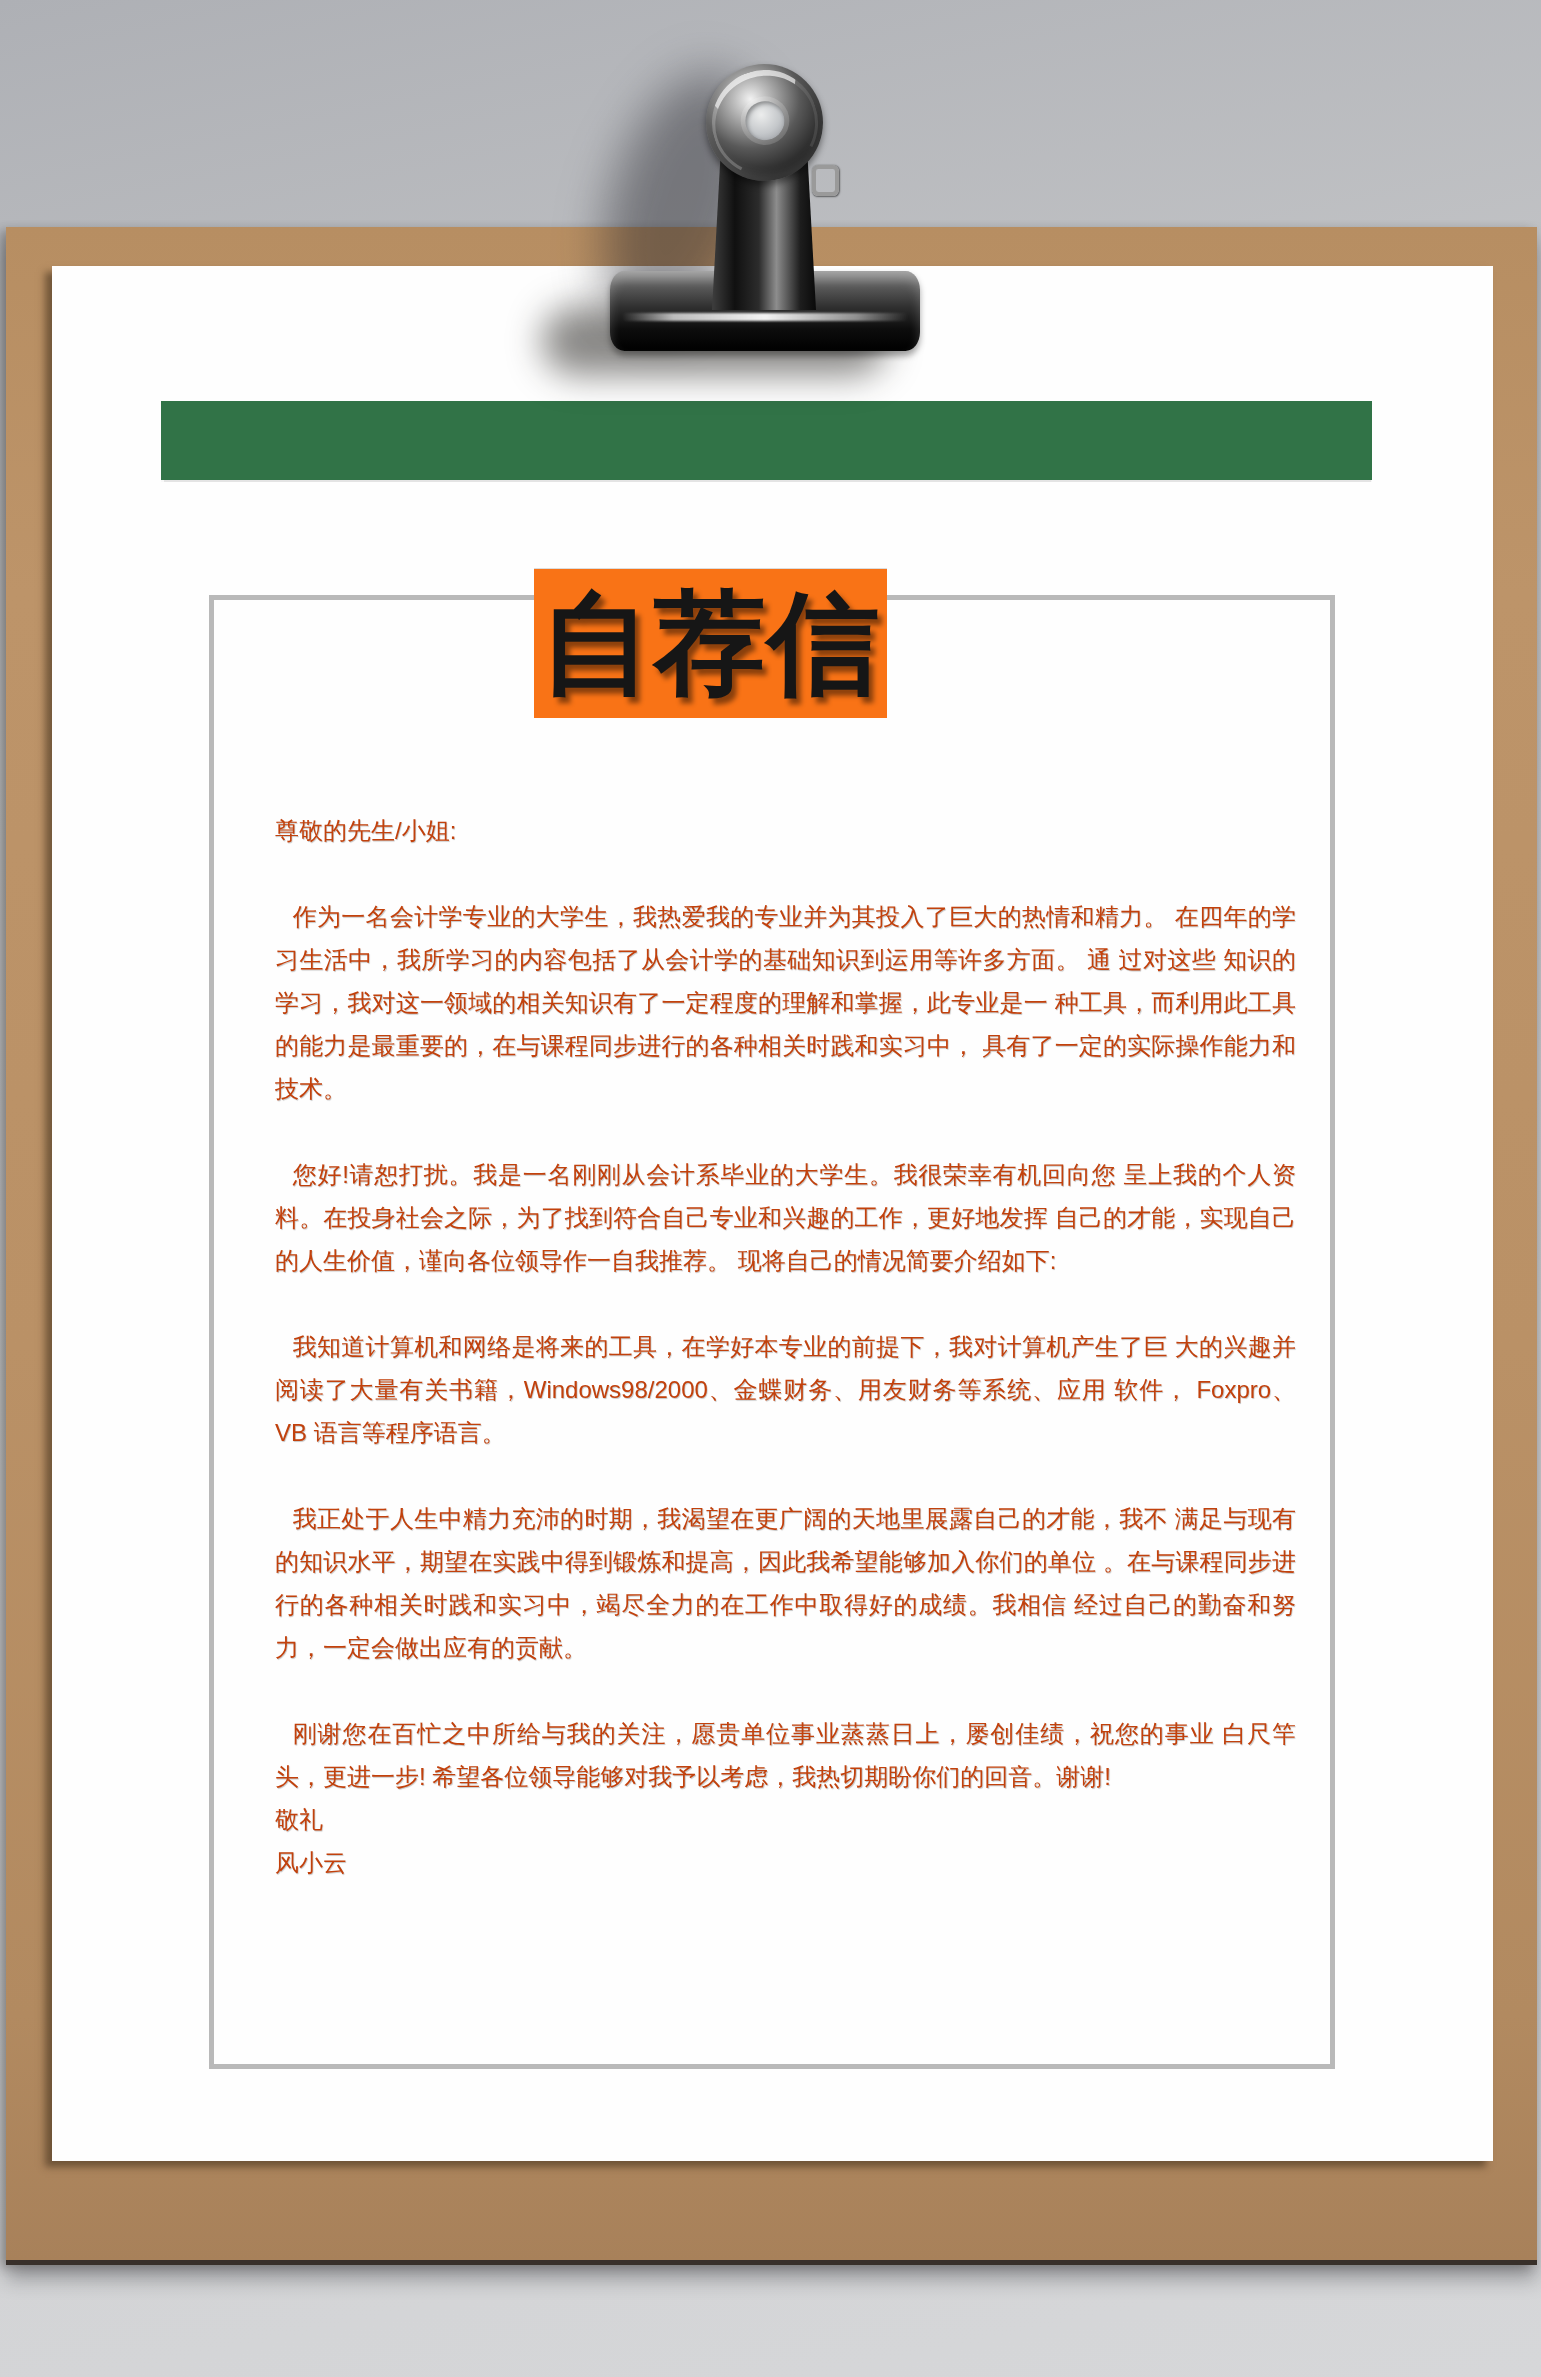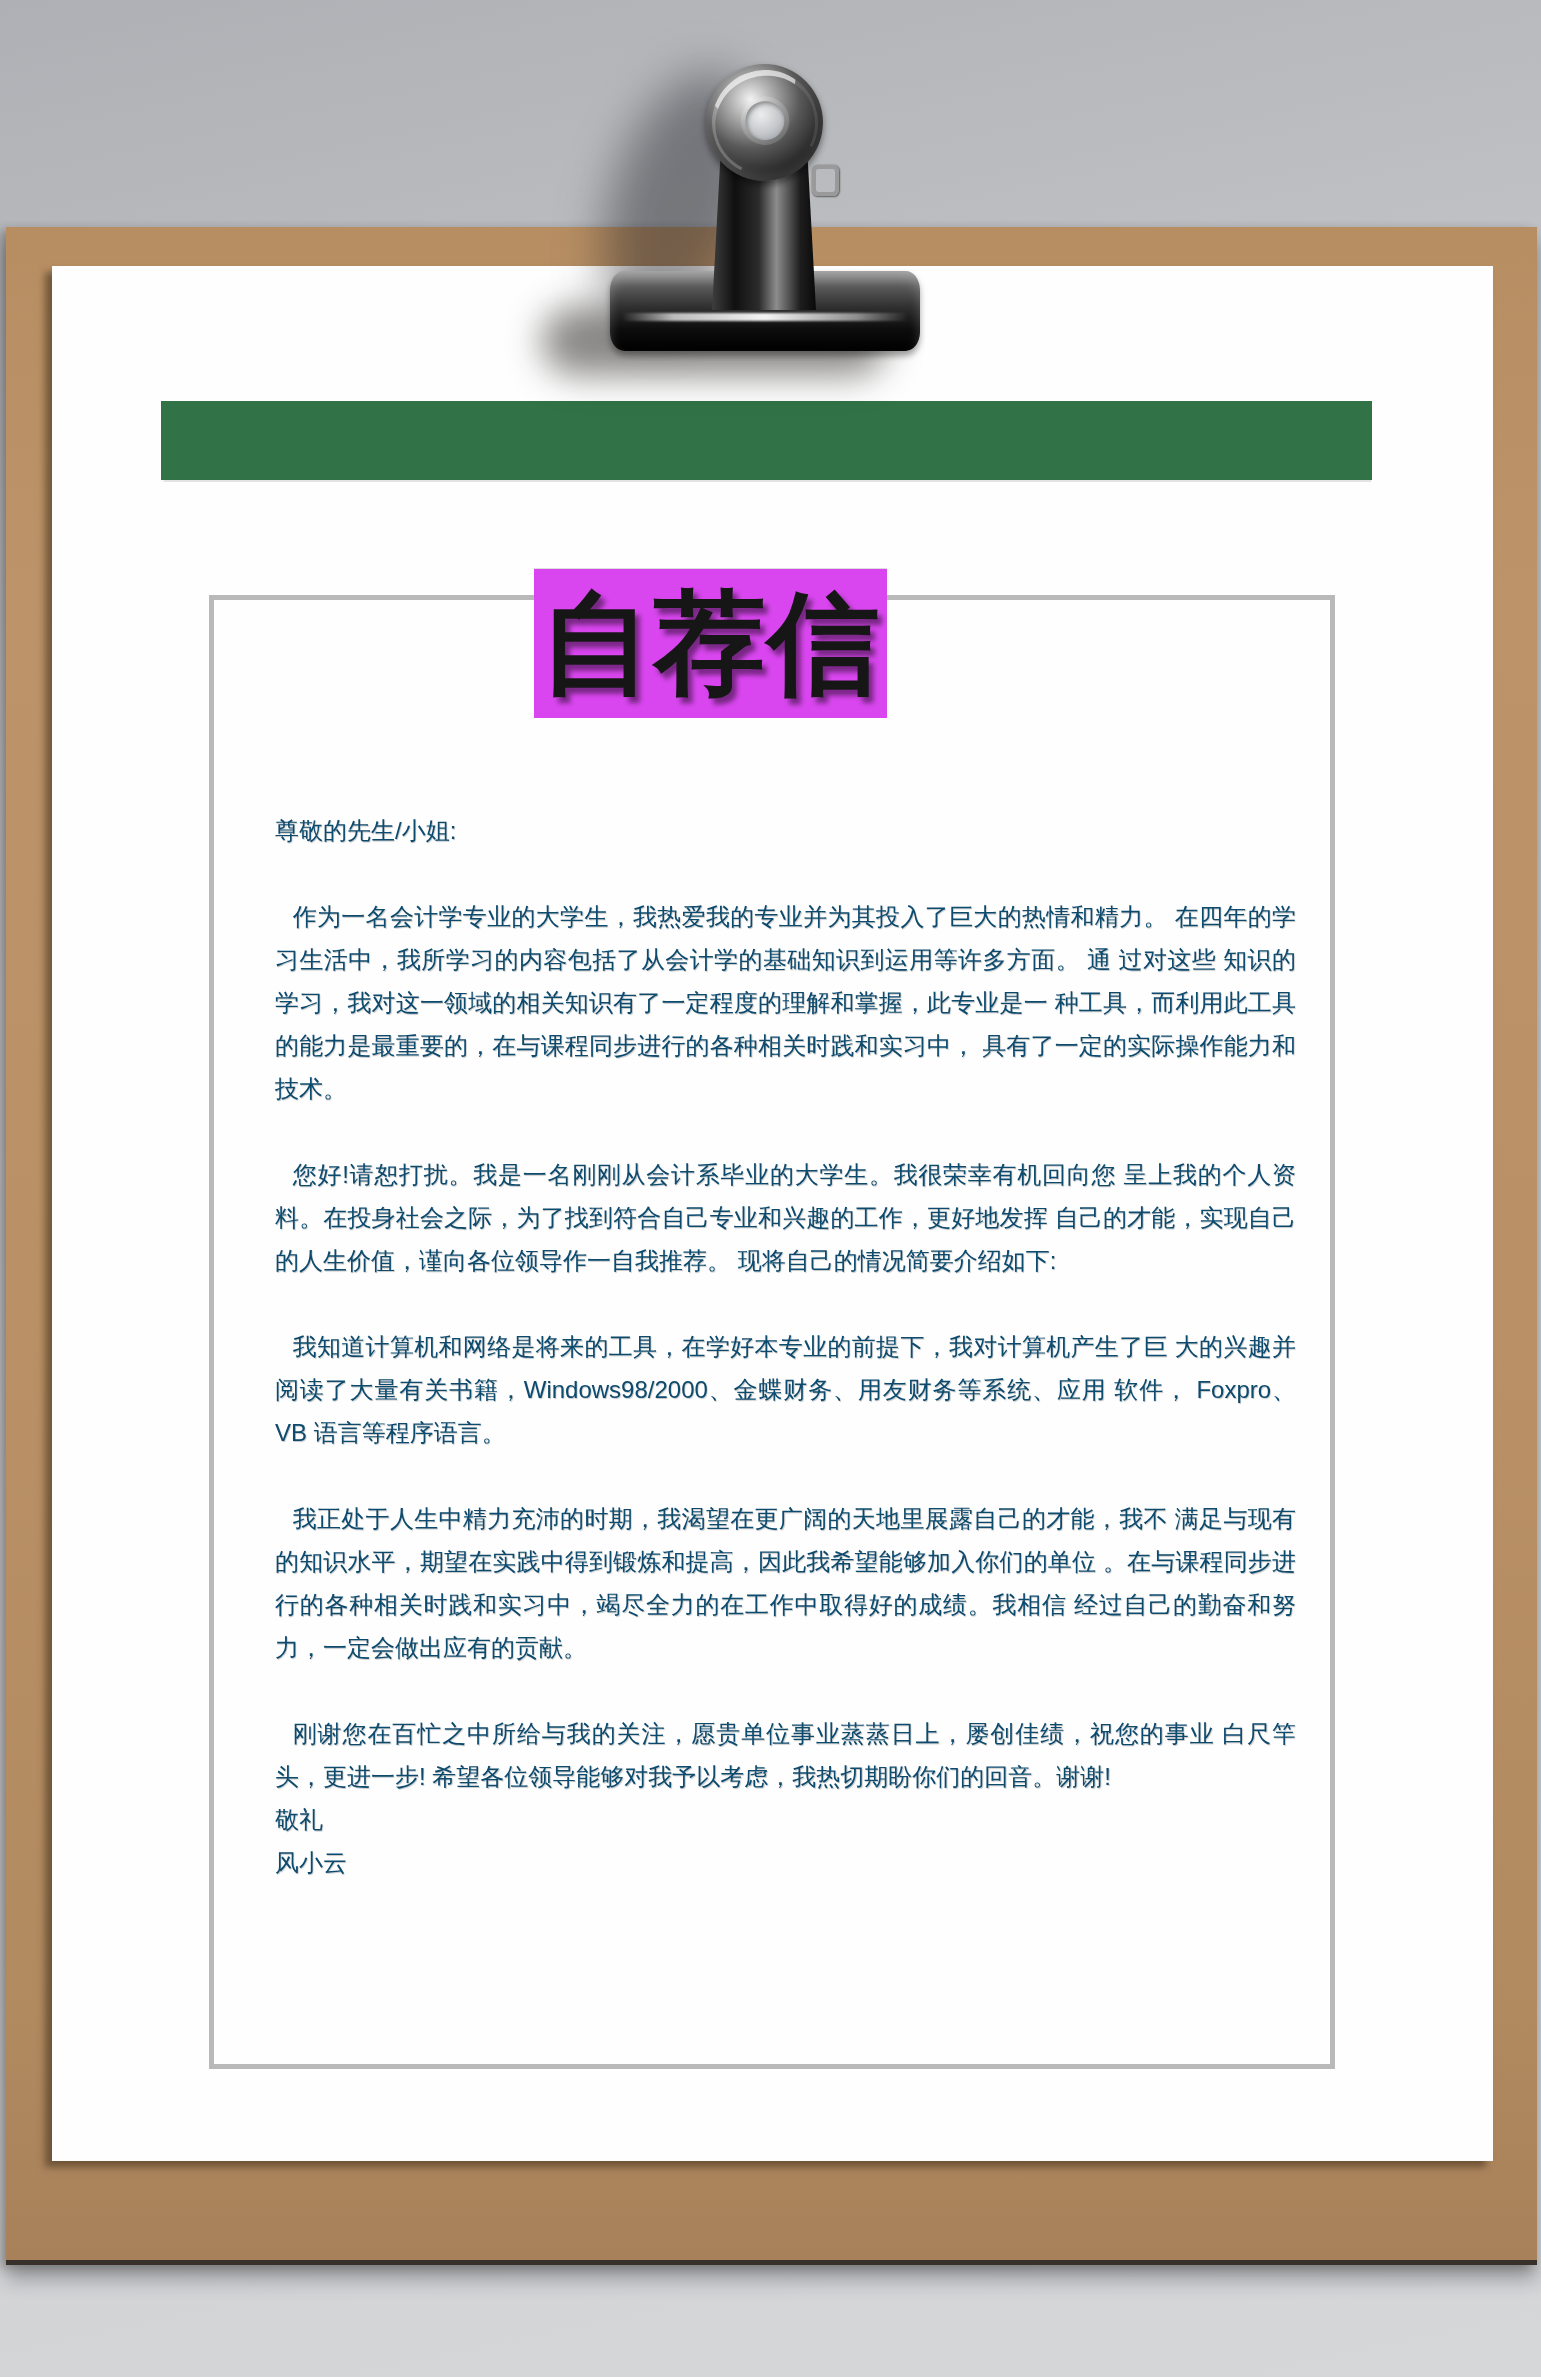--- a/index.html
+++ b/index.html
@@ -24,32 +24,32 @@
   .green-bar{
     position:absolute;left:161px;top:401px;width:1211px;height:79px;
     background:#317347;box-shadow:0 1.6px 0.8px rgba(0,0,0,.10);
   }
   .frame{
     position:absolute;left:209px;top:595px;width:1126px;height:1474px;
     border:5.6px solid #b9b9b9;box-sizing:border-box;
   }
   .title-band{
     position:absolute;left:534px;top:568px;width:353px;height:149px;
-    background:#d946ef;border-top:1.6px solid #dcdcdc;
+    background:#f97316;border-top:1.6px solid #dcdcdc;
     display:flex;align-items:center;justify-content:center;
   }
   .doc-title{
     font-size:112px;font-weight:600;color:#161616;line-height:1;
     letter-spacing:1.6px;white-space:nowrap;
     text-shadow:4.8px 5.6px 4.8px rgba(0,0,0,.45);
   }
   
   .letter{
     position:absolute;left:275px;top:809px;width:1021px;
-    font-size:24px;line-height:43px;color:#0c4a6e;text-align:justify;
+    font-size:24px;line-height:43px;color:#c2410c;text-align:justify;
     text-shadow:0.8px 1.2px 0.8px rgba(0,0,0,.22);
   }
   .letter p{margin:43px 0 0 0;text-indent:17.7px;}
   .letter .salutation{margin:0;text-indent:0;}
   .closing-cizhi{margin-top:43px !important;text-indent:39px !important;text-align:left;}
   .closing-jingli{margin:0 !important;text-indent:0 !important;text-align:left;}
   .signature{margin:0 !important;text-indent:0 !important;text-align:left;padding-right:40px;line-height:43px;}
   .signature .sig-line{display:block;}
   
   .clip{position:absolute;left:594px;top:24px;width:353px;height:345px;z-index:50;}

